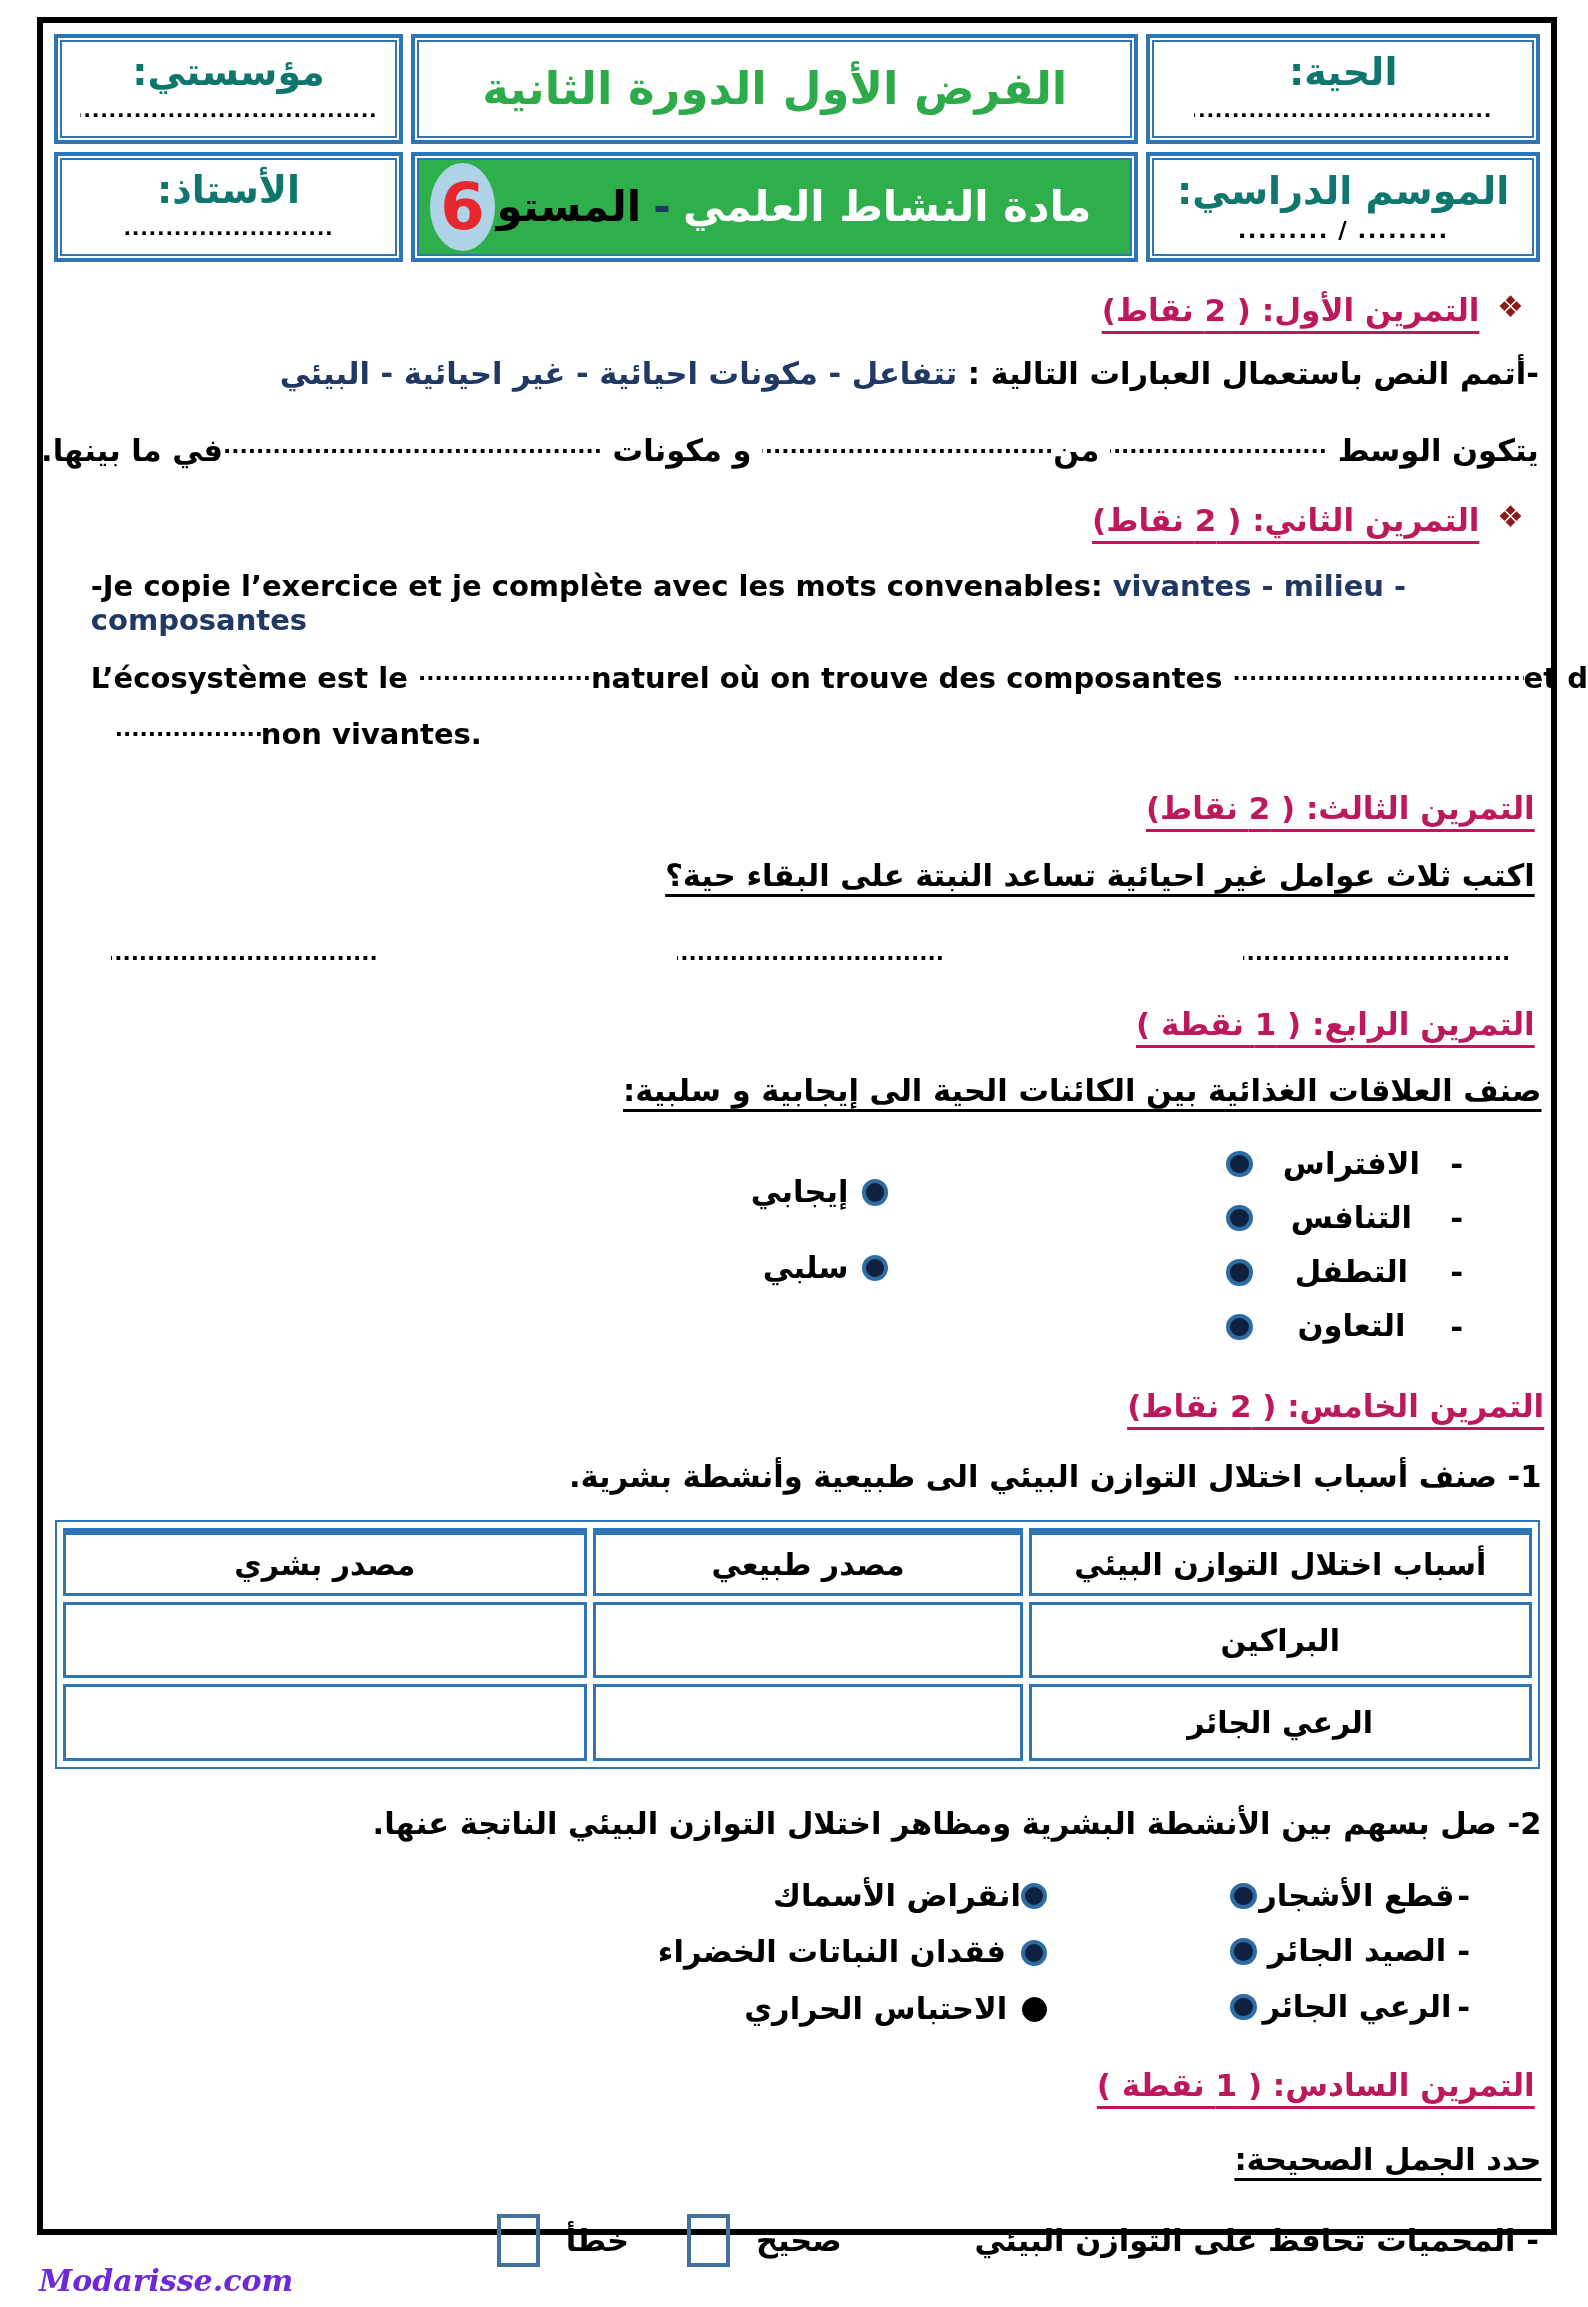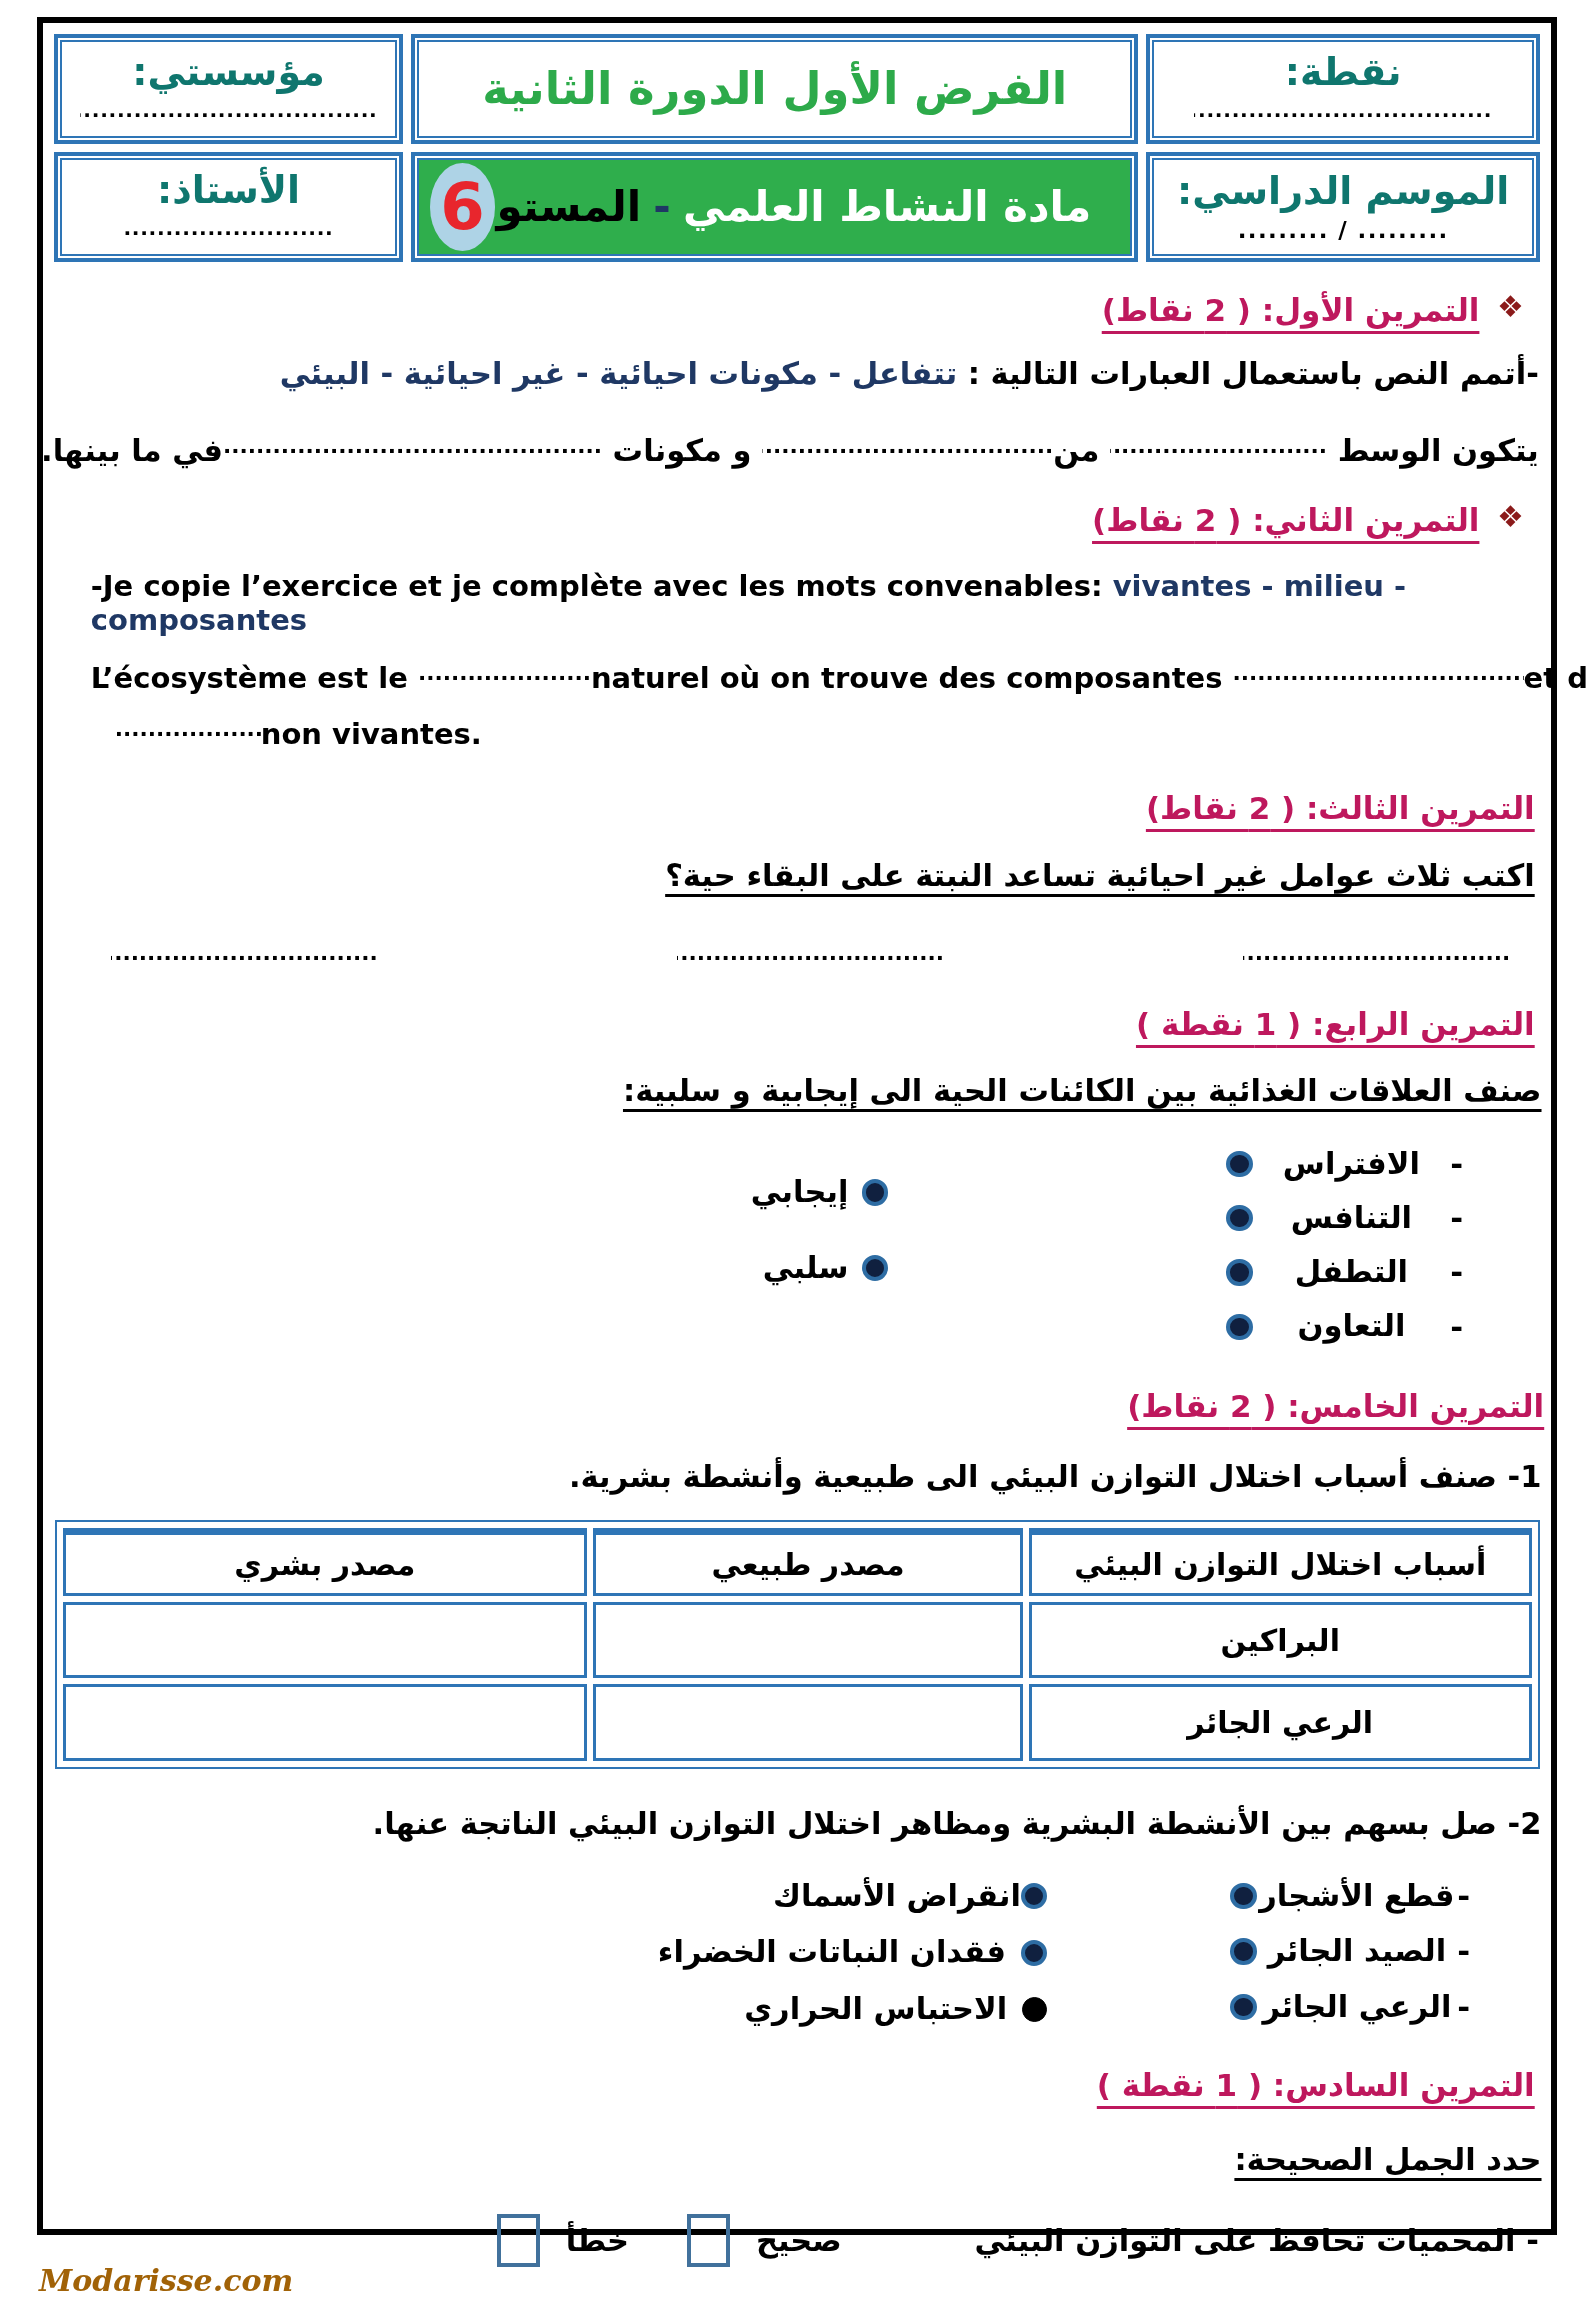--- a/index.html
+++ b/index.html
@@ -51,33 +51,33 @@
   .tbl td{height:62px;}
   .c1{width:34.5%;} .c2{width:29.5%;} .c3{width:36%;}
 
   
   .cbrow{display:flex;align-items:center;margin:0 5.4px 0 0;}
   .cbox{width:35px;height:45px;border:4.1px solid #41719c;display:inline-block;flex:none;}
   .cblabel{font-size:30.5px;}
 
   .french{direction:ltr;text-align:left;margin:31px 0 0 41px;font-size:29px;}
   .watermark{position:absolute;left:39px;bottom:9.5px;font-family:"DejaVu Serif",serif;font-style:italic;
-             color:#a16207;font-size:30px;direction:ltr;}
+             color:#6d28d9;font-size:30px;direction:ltr;}
 </style>
 </head>
 <body>
 
 <div class="page">
   <div class="frame">
     <div class="content">
 
       <div class="hgrid">
         <div class="hcell">
           <div class="hin">
-            <span class="hlabel">نقطة:</span>
+            <span class="hlabel">الحية:</span>
             <span class="hdots" style="width:298px">....................................................................................................................................................................................................................</span>
           </div>
         </div>
         <div class="hcell">
           <div class="hin">
             <span class="exam-title">الفرض الأول الدورة الثانية</span>
           </div>
         </div>
         <div class="hcell">
           <div class="hin">

